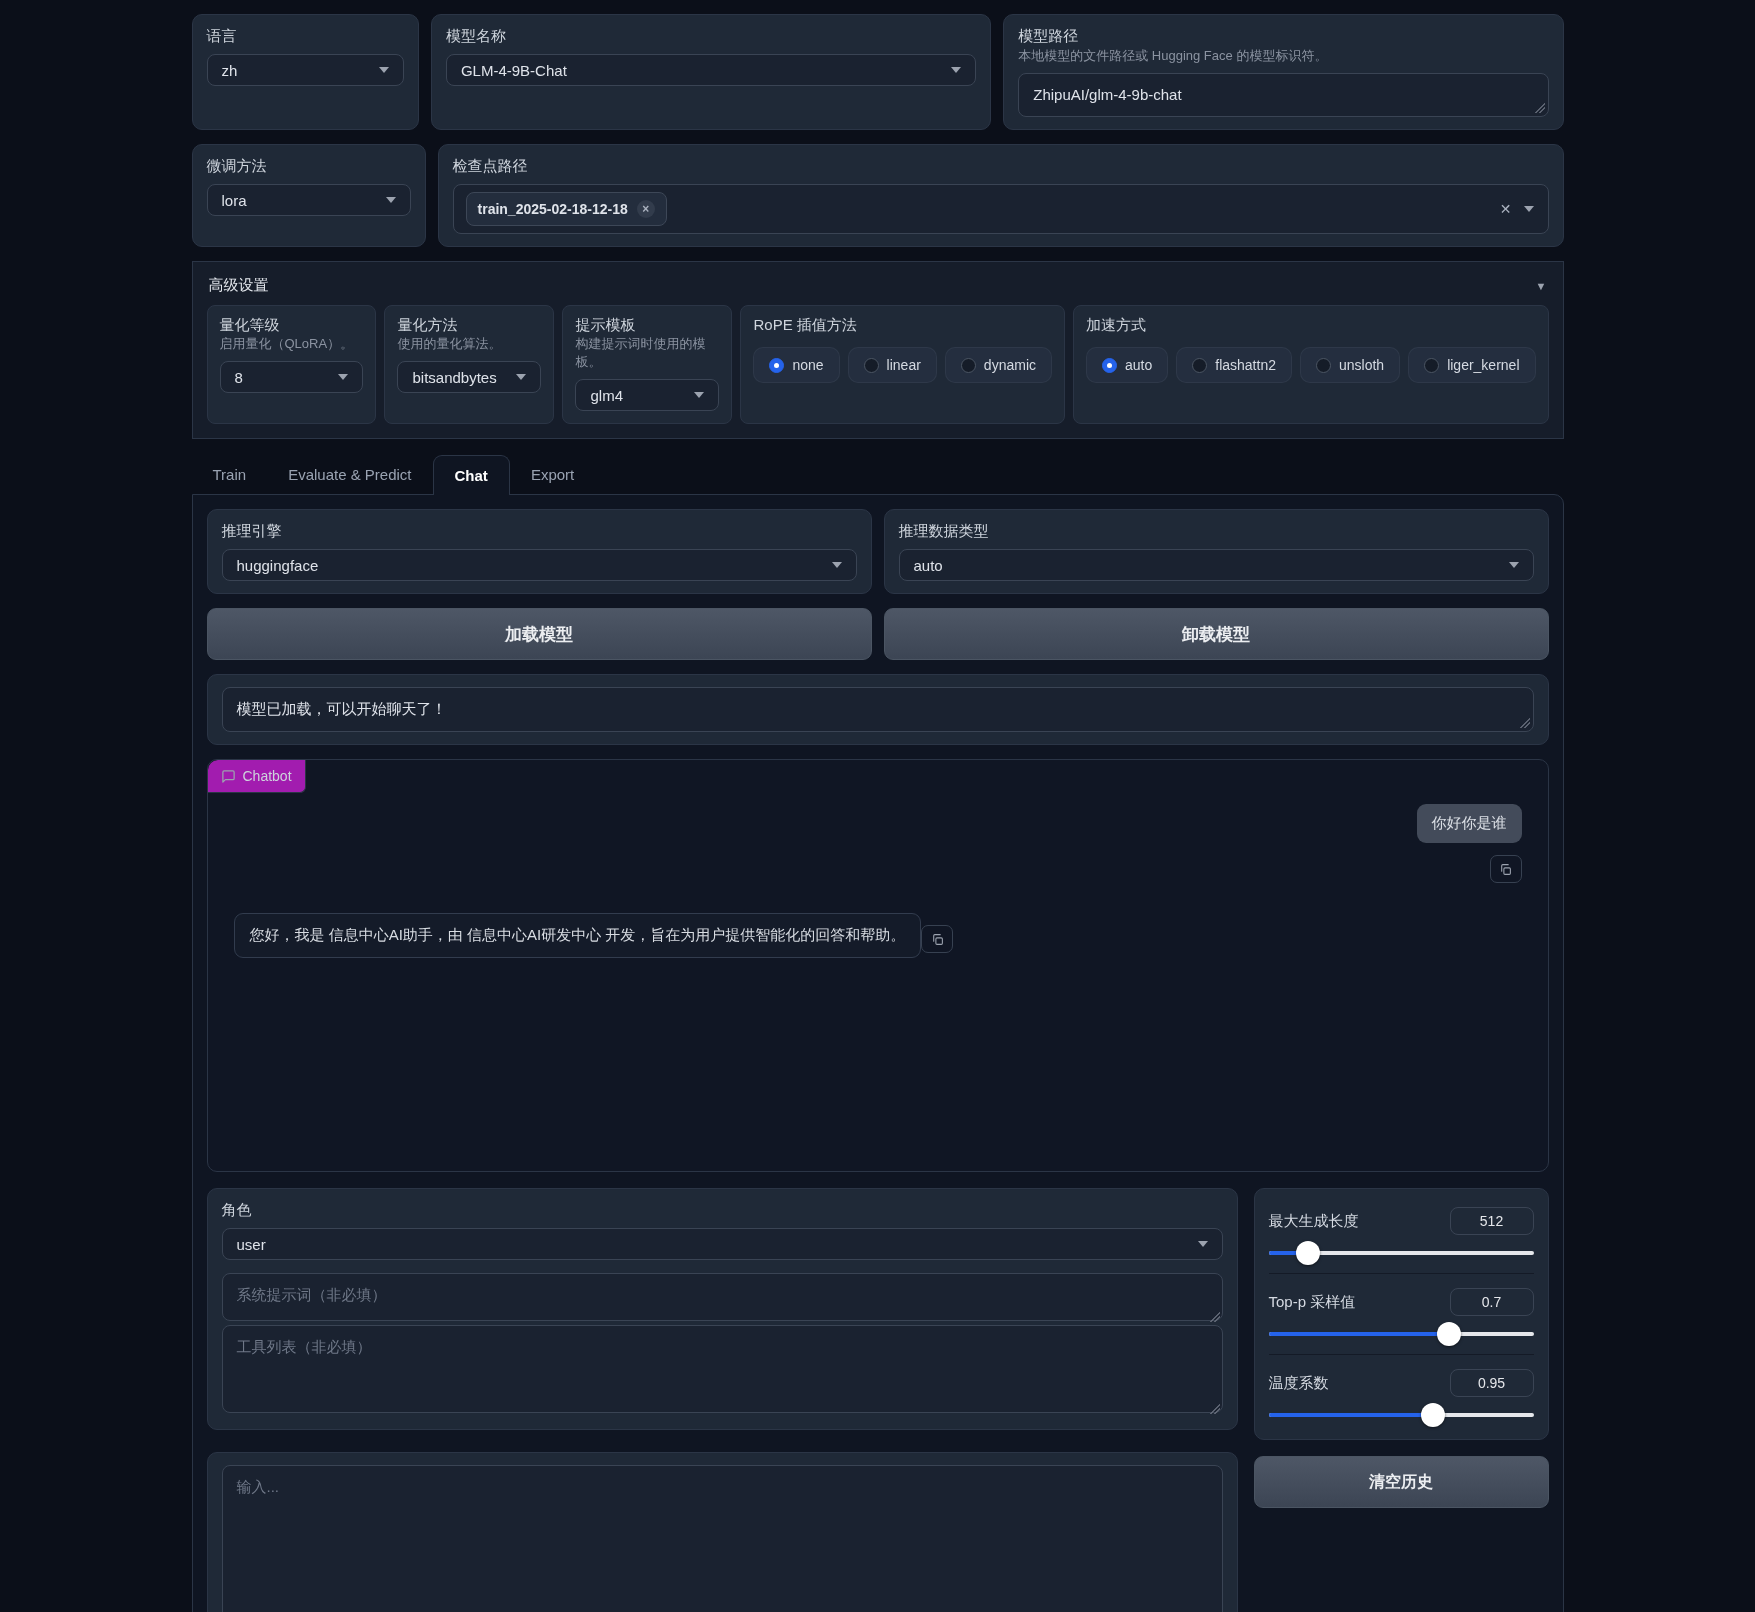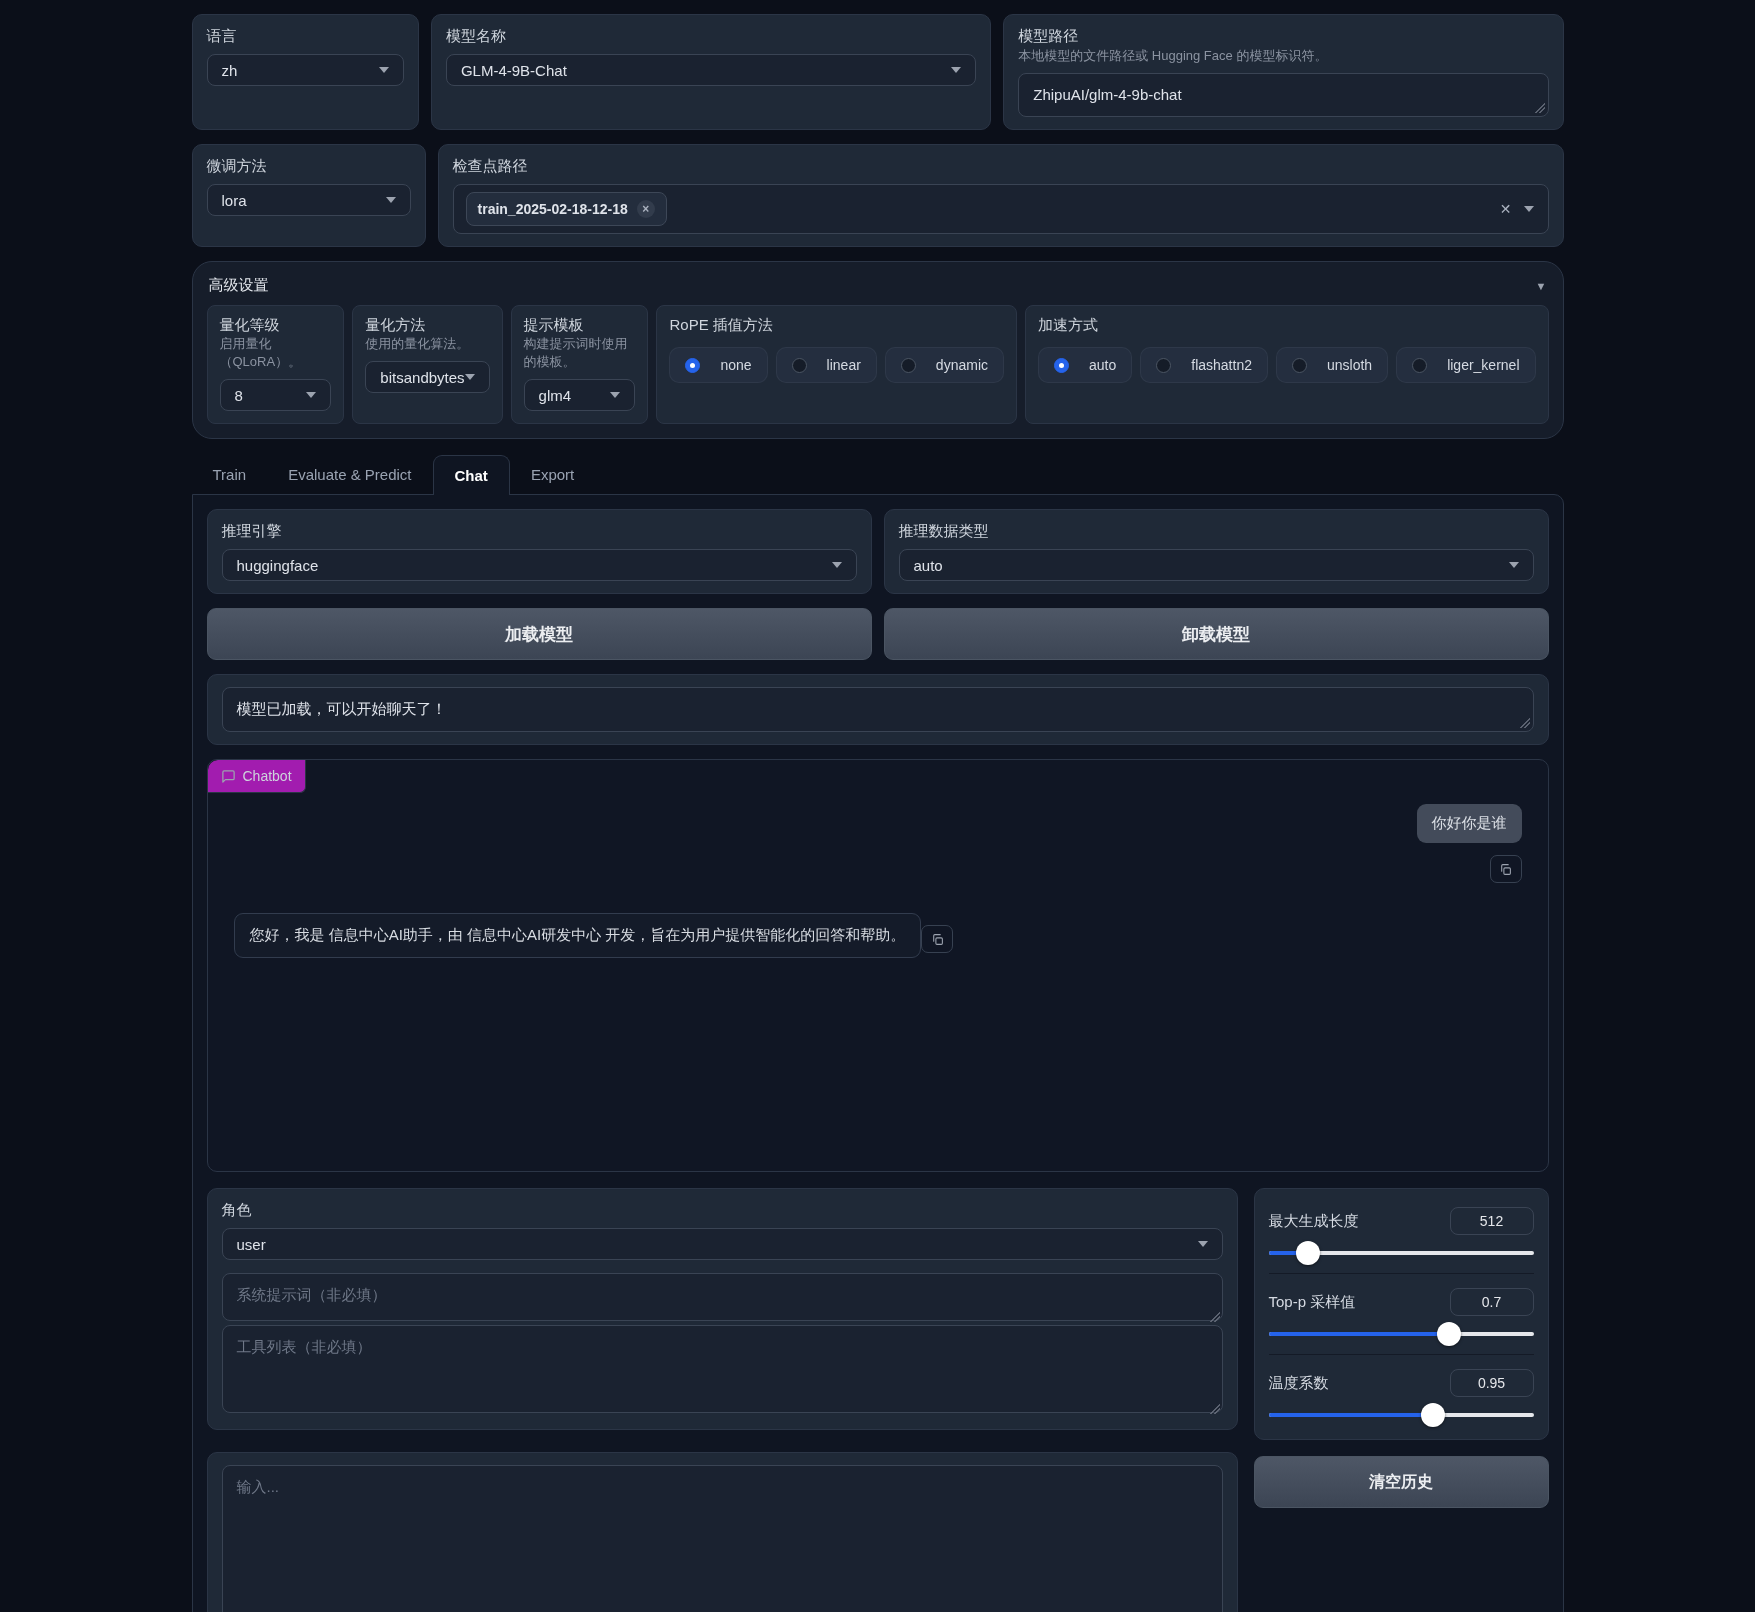--- a/index.html
+++ b/index.html
@@ -60,31 +60,31 @@
     padding:7px 11px; font-size:14px; color:#dfe3ea;font-weight:bold;
   }
   .tag-x {
     width:18px; height:18px; border-radius:50%; background:#323c4c; color:#aab2bf;
     font-size:12px; line-height:18px; text-align:center; cursor:pointer;
   }
   .field-icons { display:flex; align-items:center; gap:12px; padding-right:2px; }
   .clear-x { color:#aab2bf; font-size:14px; cursor:pointer; }
 
   
-  .accordion { background:#161d2a; border:1px solid #2b3546; border-radius:20px; margin-top:14px; padding:12px 14px 14px; }
+  .accordion { background:#161d2a; border:1px solid #2b3546; border-radius:0; margin-top:14px; padding:12px 14px 14px; }
   .acc-head { display:flex; align-items:center; justify-content:space-between; cursor:pointer; padding:2px 2px 10px; }
   .acc-title { font-size:15px; color:#e3e7ed; font-weight:500; }
   .acc-arrow { color:#9ca3af; font-size:11px; }
   .acc-body { display:flex; gap:8px; }
   .group { background:#1f2937; border:1px solid #2b3546; border-radius:8px; padding:10px 12px 12px; }
   .g-quant { flex:1.05; } .g-method { flex:1.05; } .g-tmpl { flex:1.05; }
   .g-rope { flex:1.5; } .g-boost { flex:2.45; }
   .radio-row { display:flex; gap:8px; margin-top:4px; flex-wrap:nowrap; }
   .radio {
-    display:inline-flex; align-items:center; gap:20px;
+    display:inline-flex; align-items:center; gap:8px;
     background:#242e3f; border:1px solid #39445577; border-radius:10px;
     padding:9px 15px; font-size:14px; color:#d5dae2; cursor:pointer; white-space:nowrap;
   }
   .radio-dot { width:15px; height:15px; border-radius:50%; background:#151c28; border:1px solid #4b5563; }
   .radio.sel .radio-dot { background:#2563eb; border-color:#2563eb; position:relative; }
   .radio.sel .radio-dot::after {
     content:""; position:absolute; left:50%; top:50%; width:5px; height:5px;
     margin:-2.5px 0 0 -2.5px; border-radius:50%; background:#fff;
   }
 

